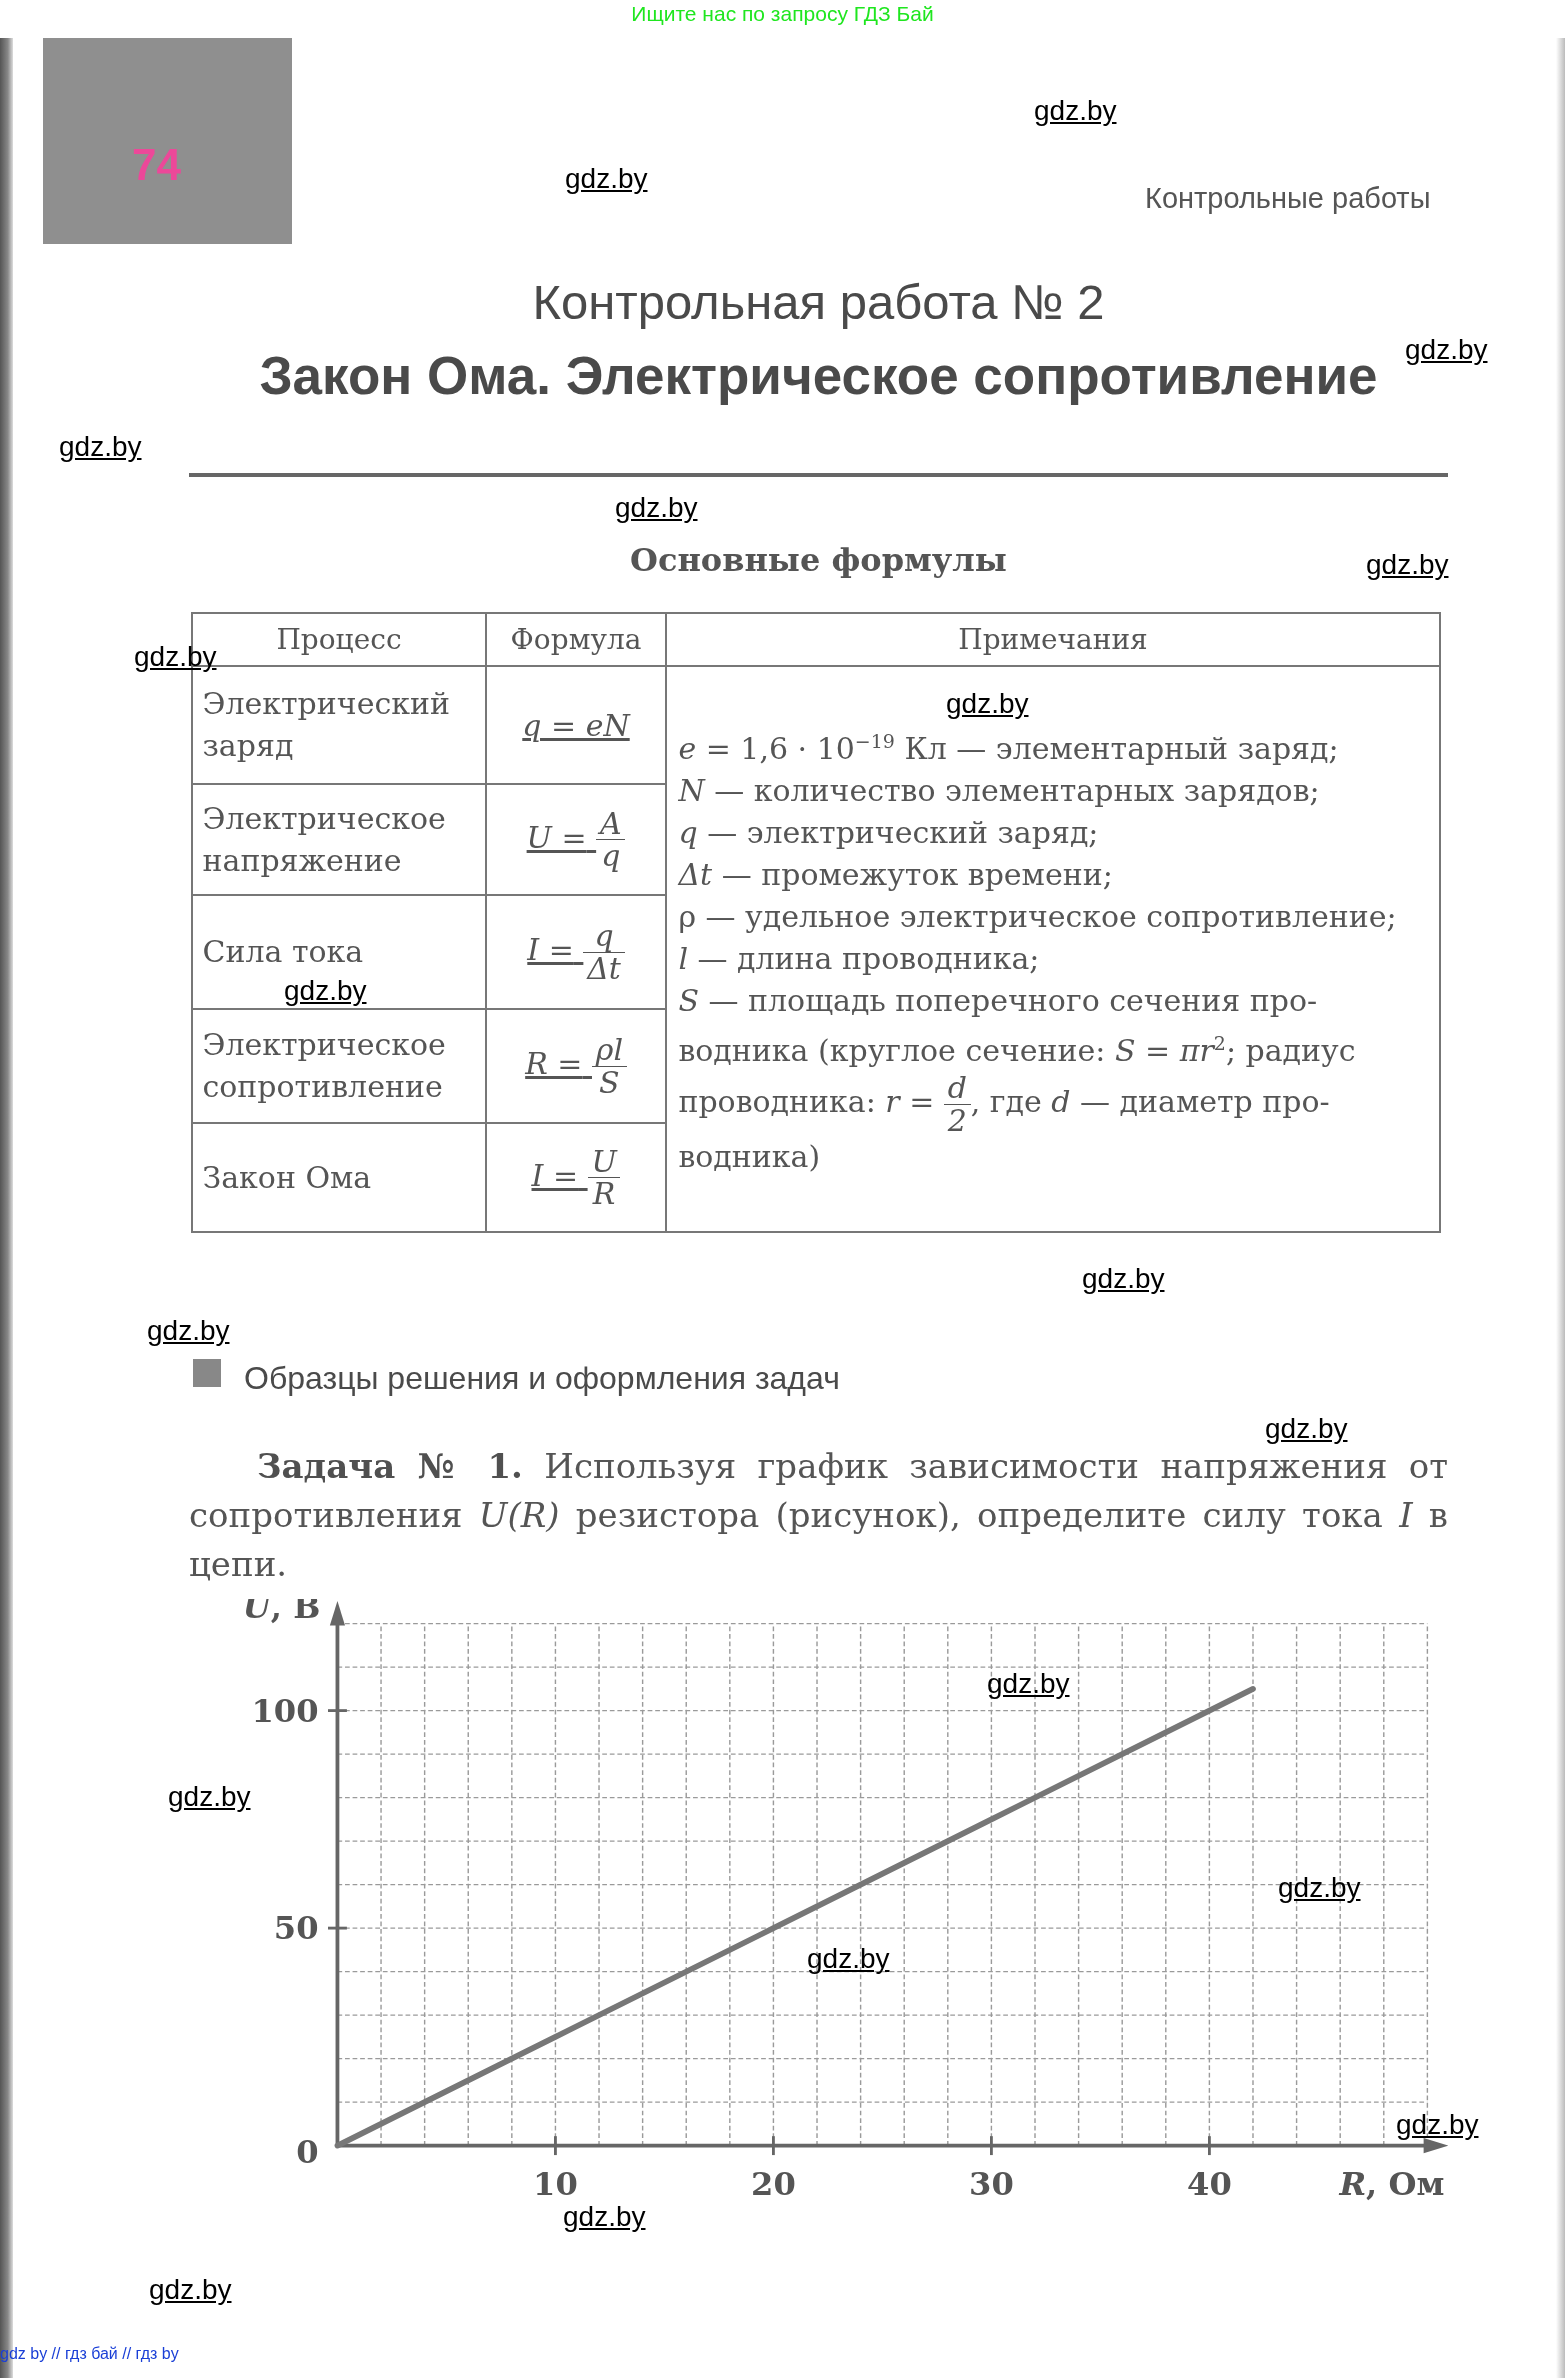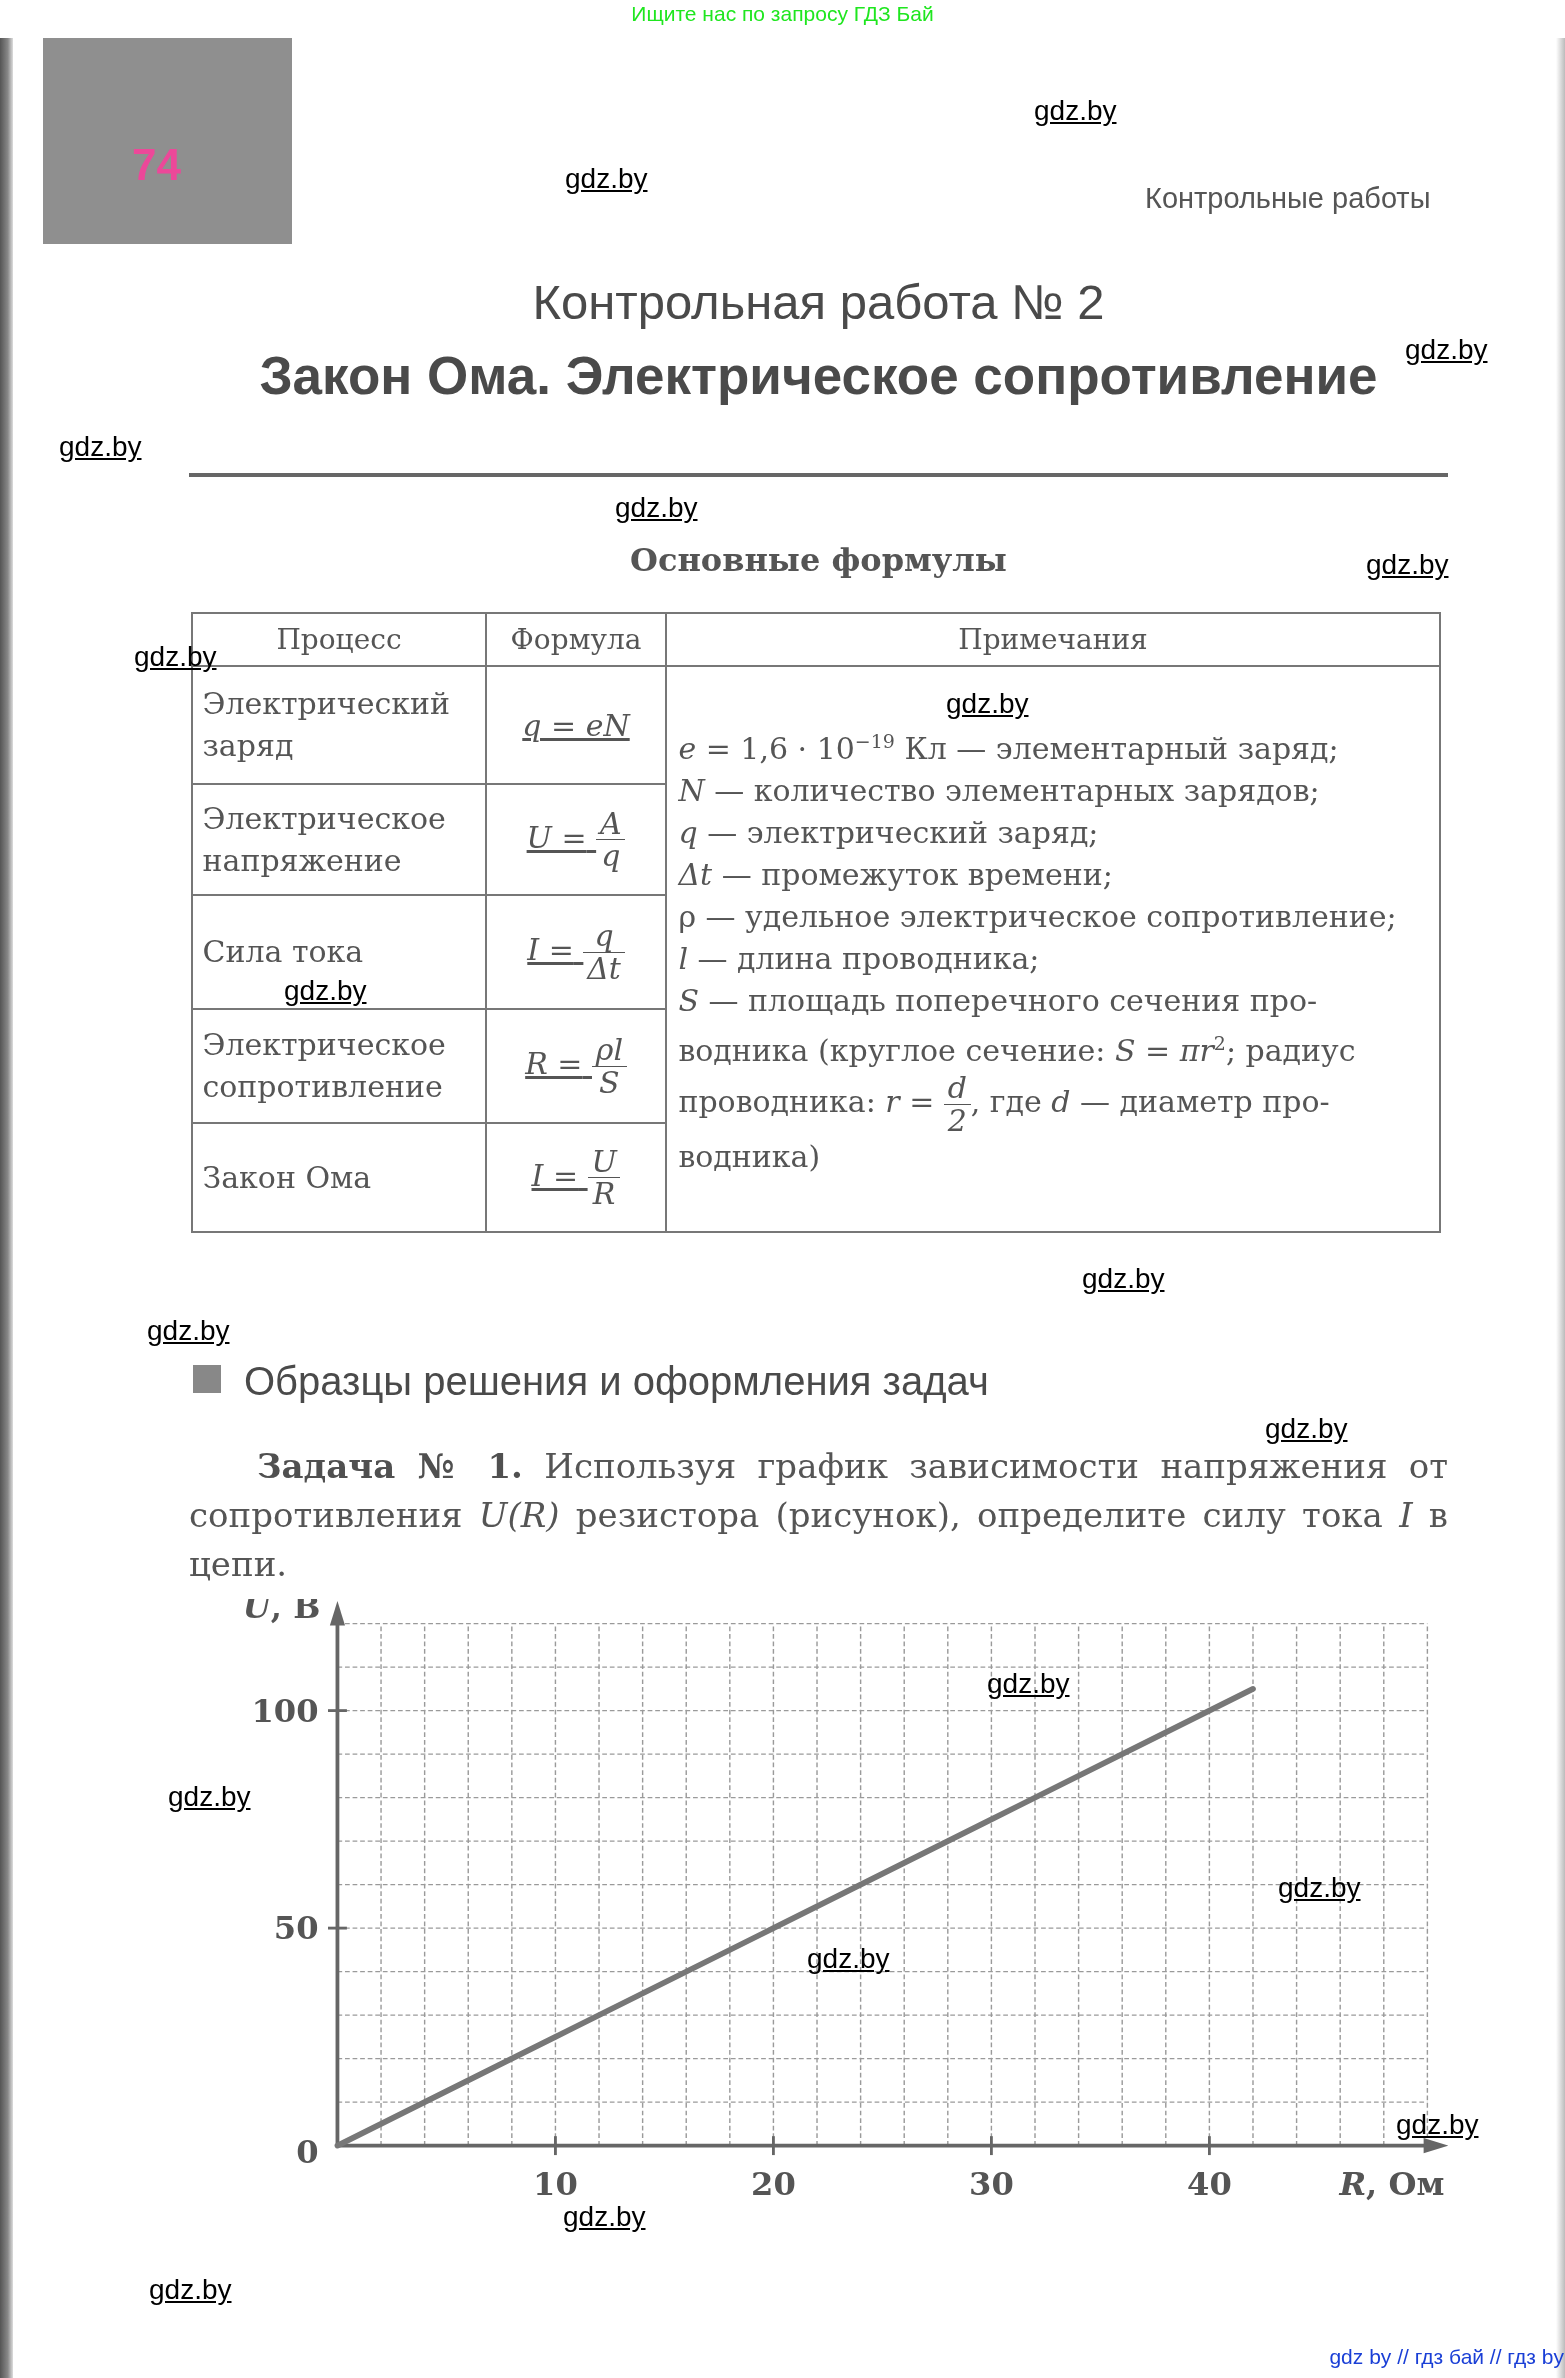--- a/index.html
+++ b/index.html
@@ -46,32 +46,32 @@
   table.formulas th, table.formulas td { border: 2.8px solid #777; }
   table.formulas th { height: 49px; font-weight: normal; font-size: 28px; text-align: center; }
   table.formulas td.proc { padding: 5.7px 9.5px; line-height: 42px; vertical-align: middle; }
   table.formulas td.form { text-align: center; font-style: italic; vertical-align: middle; text-decoration: underline; }
   td.notes { padding: 9.5px 11.4px; vertical-align: middle; line-height: 42px; font-size: 30px; }
   .frac { display: inline-block; vertical-align: middle; text-align: center; line-height: 1.05; }
   .frac .num { display: block; border-bottom: 1.9px solid #555; padding: 0 3.8px; }
   .frac .den { display: block; padding: 0 3.8px; }
   .it { font-style: italic; }
   .section-head {
-    left: 193px; top: 1359px; font-family: "Liberation Sans", sans-serif; font-size: 40px; color: #4a4a4a;
+    left: 193px; top: 1359px; font-family: "Liberation Sans", sans-serif; font-size: 32px; color: #4a4a4a;
   }
   .section-square { display: inline-block; width: 28px; height: 28px; background: #888; margin-right: 23px; vertical-align: 1.9px; }
   .task {
     left: 189px; width: 1259px; top: 1442px; font-size: 34px; line-height: 49px; color: #555; text-align: justify;
   }
   .task b { color: #505050; }
   .chart { left: 218px; top: 1599px; }
   .wm { font-family: "Liberation Sans", sans-serif; font-size: 28px; color: #000; text-decoration: underline; }
   .footer {
-    left: 0; width: 1564px; top: 2345px; text-align: right;
-    font-family: "Liberation Sans", sans-serif; font-size: 21px; color: #1a3fd6;
+    left: 0; width: 1564px; top: 2345px; text-align: left;
+    font-family: "Liberation Sans", sans-serif; font-size: 16px; color: #1a3fd6;
   }
 </style>
 </head>
 <body>
 
 <div class="abs banner">Ищите нас по запросу ГДЗ Бай</div>
 <div class="abs binding"></div>
 <div class="abs binding-right"></div>
 
 <div class="abs page-block"></div>

